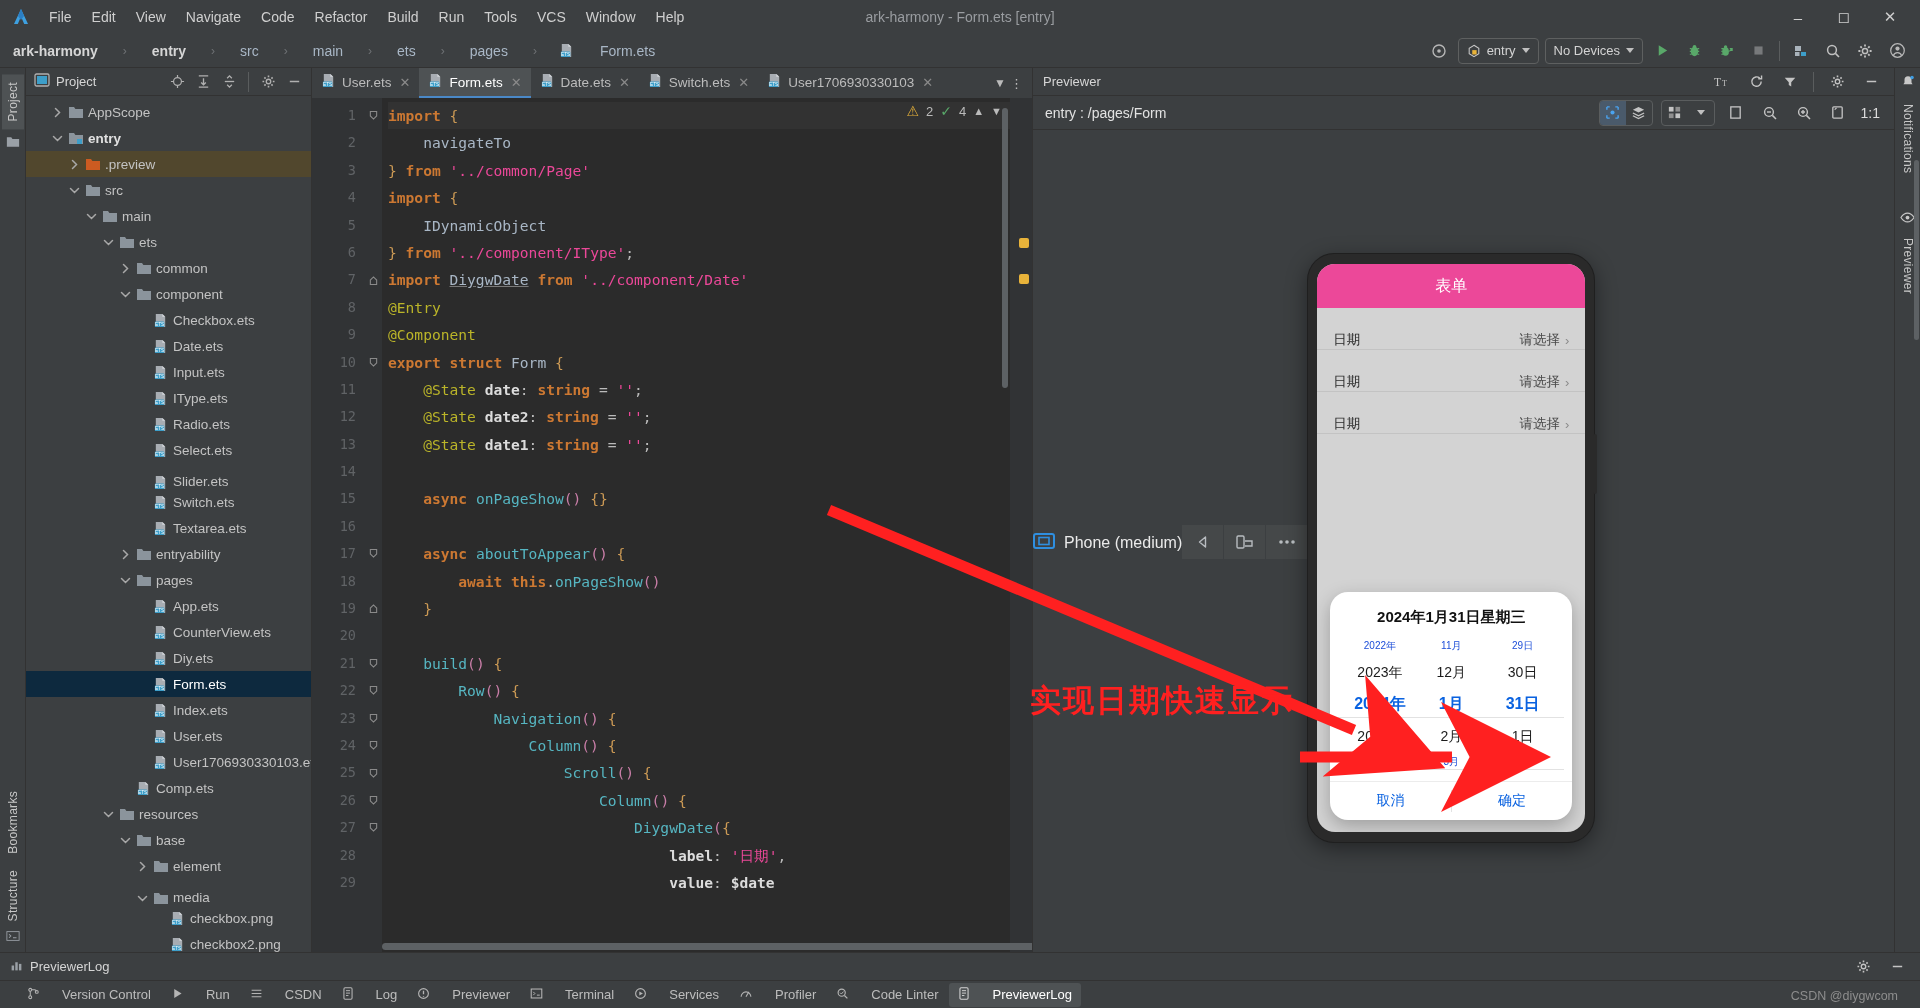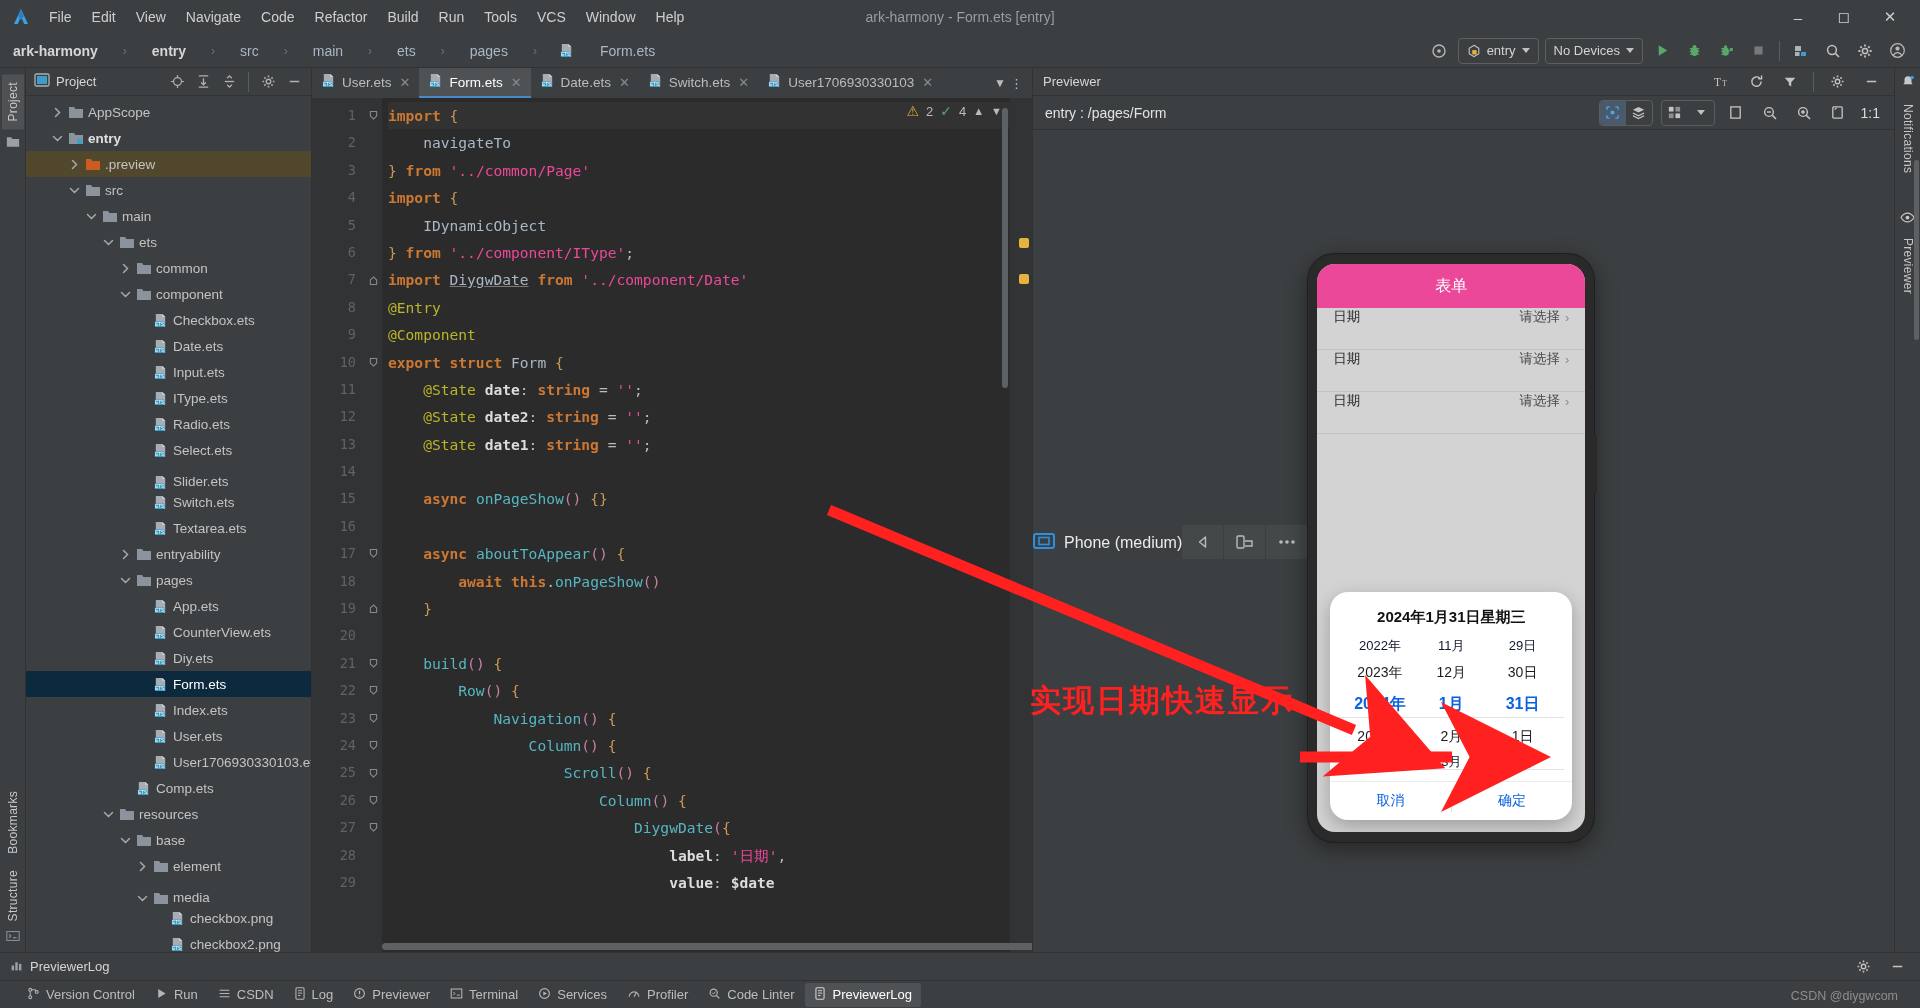--- a/index.html
+++ b/index.html
@@ -121,47 +121,47 @@
   .dev-btn { width:42px;height:34px;background:#454849; display:flex;align-items:center;justify-content:center; border-right:1px solid #3c3f41;}
   .dev-btn:last-child{border-right:0;}
 
   .phone {
     width:286px; height:588px; background:#2a2a2a; border-radius:26px; padding:10px 9px;
     box-shadow: 0 0 0 1px #1f1f1f, 0 6px 22px rgba(0,0,0,.45); position:relative;
   }
   .phone::after{ content:""; position:absolute; right:-3px; top:180px; width:4px; height:60px; background:#2a2a2a; border-radius:2px;}
   .screen { width:100%; height:100%; background:#d3d3d3; border-radius:18px; overflow:hidden; position:relative; display:flex; flex-direction:column;}
   .app-head { height:44px; background:#0a9b4c; color:#fff; display:flex; align-items:center; justify-content:center; font-size:16px;}
-  .frow { height:42px; display:flex; align-items:flex-start; padding:0 16px; background:#d3d3d3; border-bottom:1px solid #c3c3c3; font-size:13.5px; color:#2b2b2b;}
+  .frow { height:42px; display:flex; align-items:flex-end; padding:0 16px; background:#d3d3d3; border-bottom:1px solid #c3c3c3; font-size:13.5px; color:#2b2b2b;}
   .frow .lbl{ margin-right:auto;}
   .frow .val{ color:#4a4a4a; display:flex; align-items:center; gap:5px;}
   .chev{ color:#8a8a8a; font-size:13px;}
 
   .dlg-mask { position:absolute; left:0;right:0;bottom:0;top:0; display:flex; align-items:flex-end; justify-content:center; padding-bottom:12px;}
   .dialog { width:242px; background:#fff; border-radius:18px; padding:10px 0 0 0; box-shadow:0 6px 18px rgba(0,0,0,.25);}
   .dlg-title{ text-align:center; font-size:15px; font-weight:bold; color:#111; padding:6px 0 4px;}
   .picker { display:flex; position:relative; padding:2px 14px 2px;}
   .pcol { flex:1; display:flex; flex-direction:column; align-items:center; }
   .pitem { height:26px; line-height:26px; font-size:14px; color:#1c1c1c;}
-  .pitem.far { color:#0f172a; font-size:13px;}
+  .pitem.far { color:#1d4ed8; font-size:10px;}
   .pitem.sel { color:#0a62e0; font-weight:bold; font-size:16px;}
   .sel-line { position:absolute; left:8px; right:8px; height:1px; background:#e2e2e2;}
   .dlg-actions { display:flex; border-top:1px solid #ececec; margin-top:4px;}
   .dlg-btn { flex:1; text-align:center; padding:10px 0; color:#0a62e0; font-size:14px;}
   .dlg-div { width:1px; background:#e2e2e2; margin:8px 0;}
 
   
   .rightstrip { width:26px; flex:0 0 26px; background:#3c3f41; border-left:1px solid #323232; display:flex; flex-direction:column; align-items:center; padding-top:6px;}
 
   
   .logbar { height:28px; background:#3c3f41; display:flex; align-items:center; padding:0 10px; gap:8px; border-top:1px solid #323232; flex:0 0 28px;}
   .logbar .t { font-size:13px; color:#d5d5d5; display:flex;align-items:center;gap:7px;}
   .logbar .r { margin-left:auto; display:flex; align-items:center; gap:8px;}
   .statusbar { height:28px; background:#3c3f41; display:flex; align-items:center; padding:0 6px 0 18px; gap:2px; flex:0 0 28px; border-top:1px solid #323232;}
-  .sbtab { display:flex; align-items:center; gap:6px; padding:4px 9px; font-size:13px; color:#bdbdbd; border-radius:3px;}
+  .sbtab { display:flex; align-items:center; gap:22px; padding:4px 9px; font-size:13px; color:#bdbdbd; border-radius:3px;}
   .sbtab.active{ background:#4e5254; color:#fff;}
   .watermark{ margin-left:auto; font-size:12.5px; color:#8d8d8d; padding-right:10px;}
   .anno-text { position:absolute; left:1030px; top:680px; font-size:31px; color:#ff2020; font-weight:bold; letter-spacing:2px; z-index:61; white-space:nowrap; font-family:"DejaVu Sans","Liberation Sans",sans-serif;}
   .overlay-root{ position:absolute; left:0; top:0; width:1920px; height:1008px; pointer-events:none; z-index:60;}
 </style>
 </head>
 <body>
 
 <div class="ide">
 

